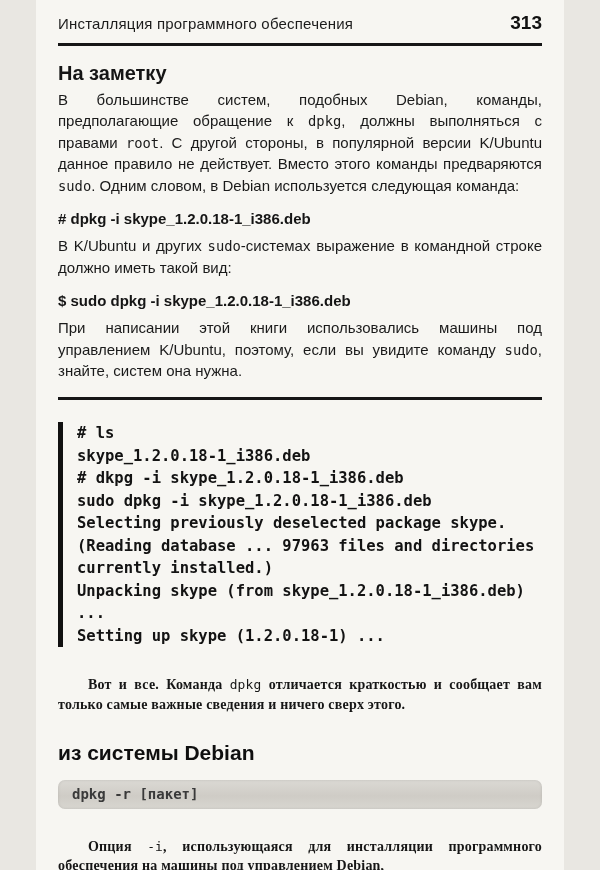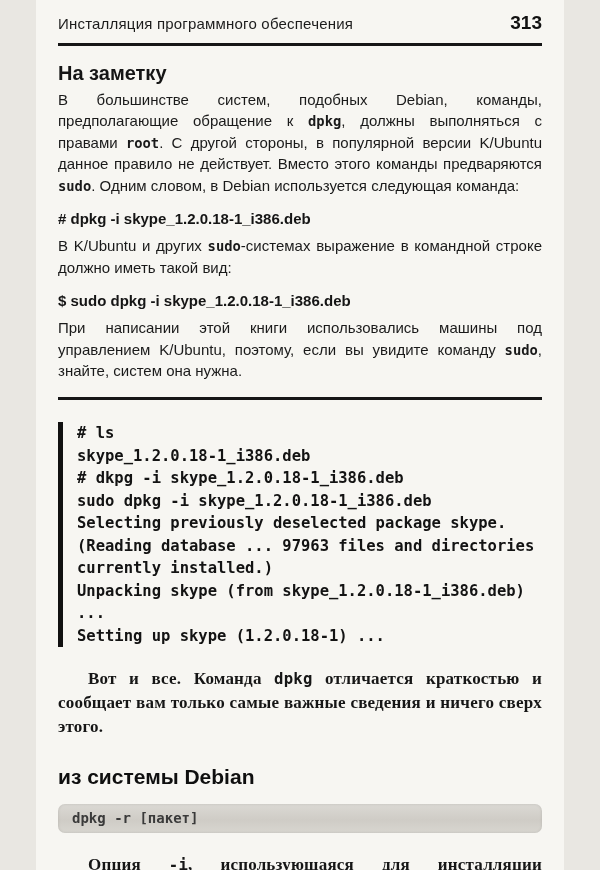--- a/index.html
+++ b/index.html
@@ -45,21 +45,21 @@
     margin-bottom: 4px;
   }
   .note p {
     font-size: 15px;
     line-height: 1.42;
     text-align: justify;
     color: #1a1a1a;
   }
   .mono {
     font-family: "DejaVu Sans Mono", monospace;
-    font-weight: bold;
+    font-weight: normal;
     font-size: 0.92em;
   }
   .code-line {
     font-family: Liberation Sans, sans-serif;
     font-weight: bold;
     font-size: 15px;
     margin: 14px 0 8px 0;
     white-space: pre;
   }
   .rule-note-bottom {
@@ -74,23 +74,23 @@
   }
   .terminal pre {
     font-family: "DejaVu Sans Mono", monospace;
     font-weight: bold;
     font-size: 15.5px;
     line-height: 1.45;
     color: #131313;
     white-space: pre-wrap;
   }
   .body-para {
-    margin-top: 20px;
+    margin-top: 28px;
     font-family: "Liberation Serif", serif;
-    font-size: 17px;
+    font-size: 14px;
     font-weight: 600;
     line-height: 1.4;
     text-align: justify;
     text-indent: 30px;
     color: #161616;
     letter-spacing: 0.2px;
   }
   .section-heading {
     margin-top: 26px;
     font-size: 21px;

